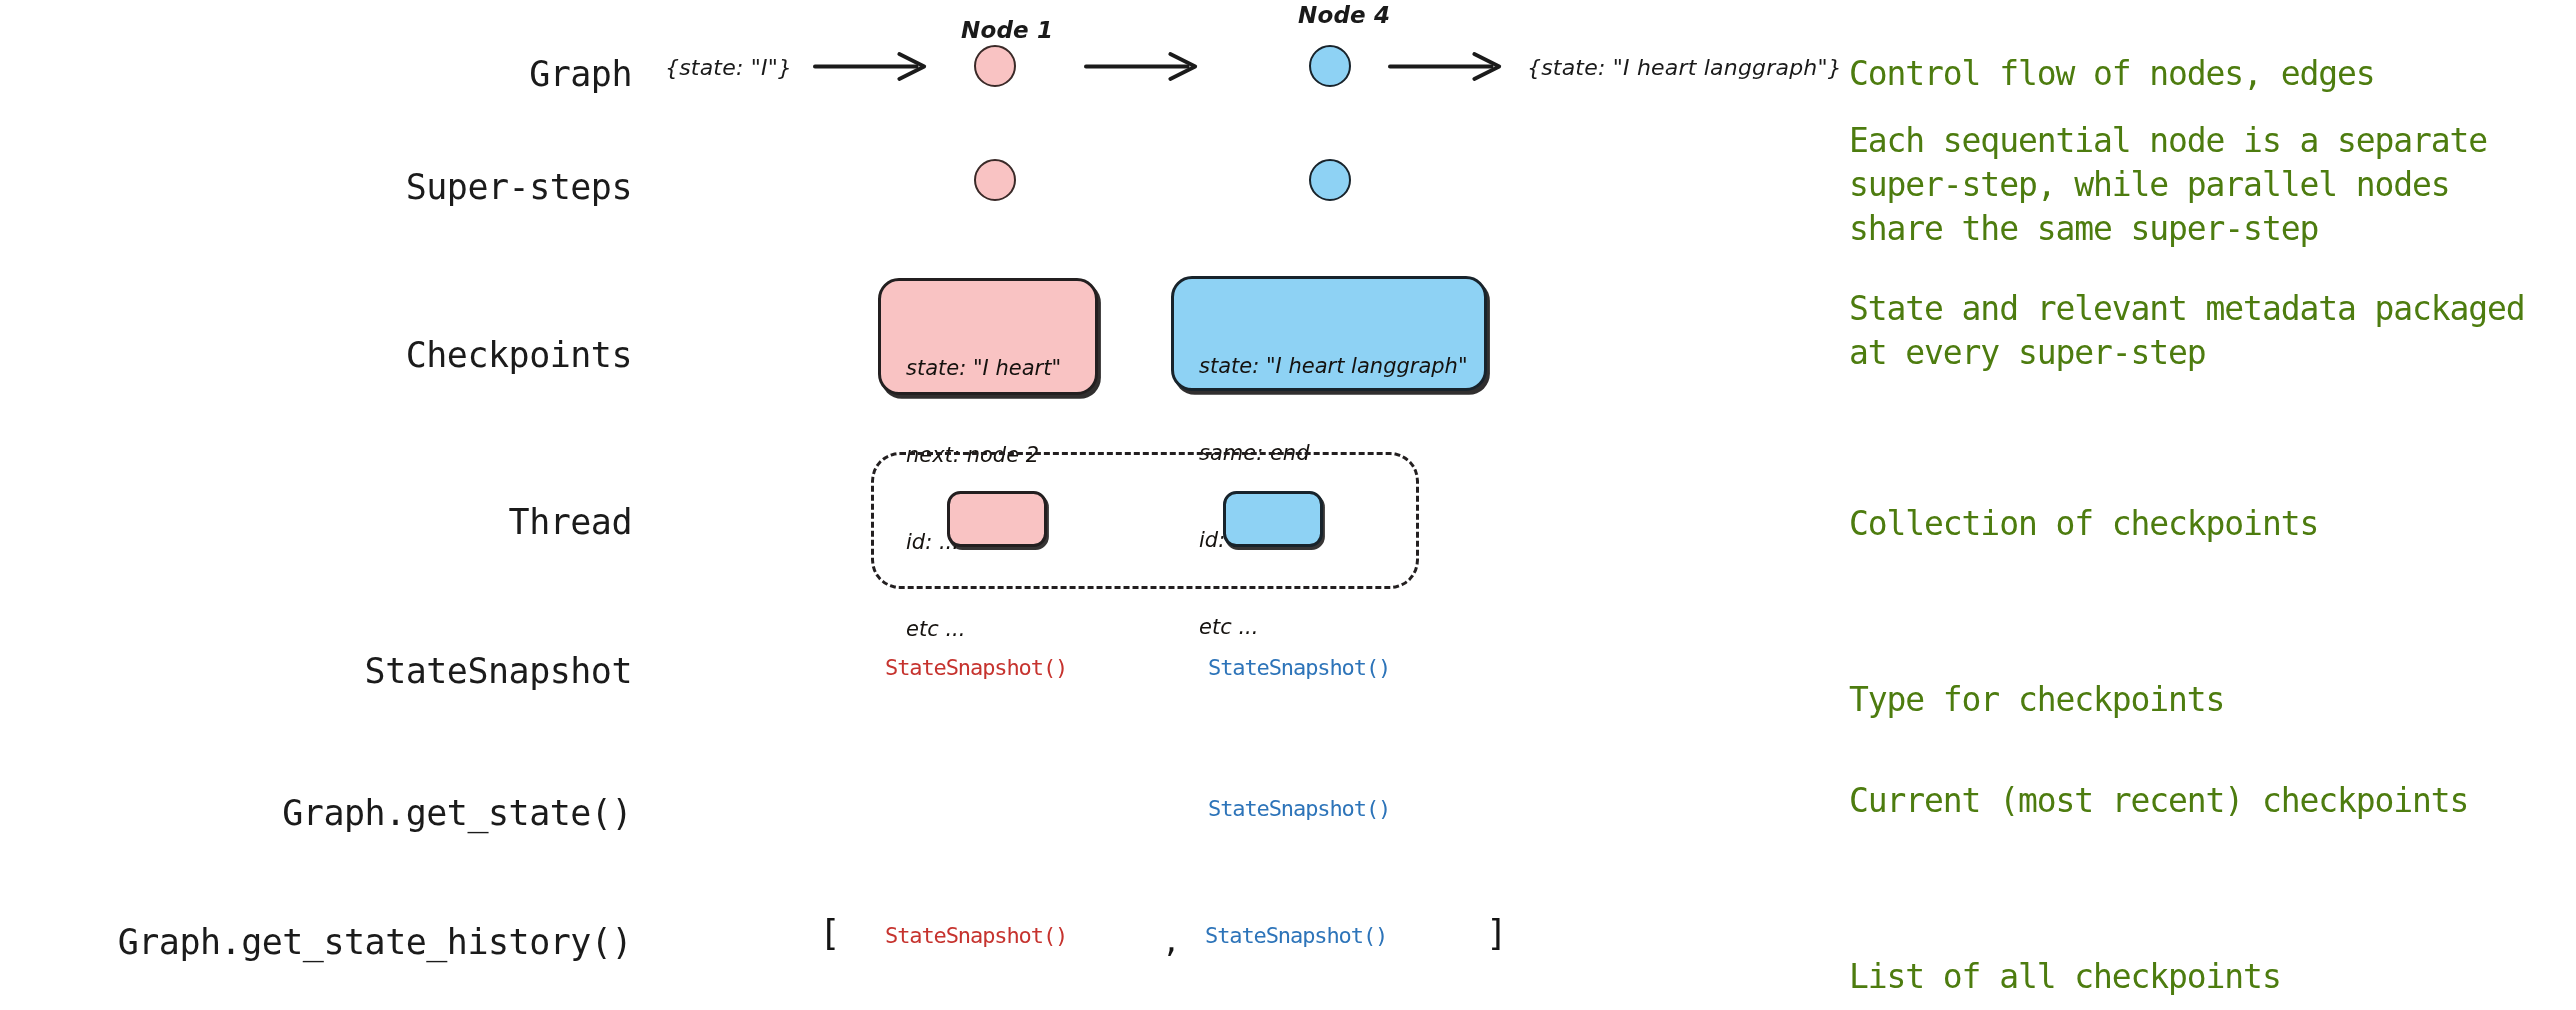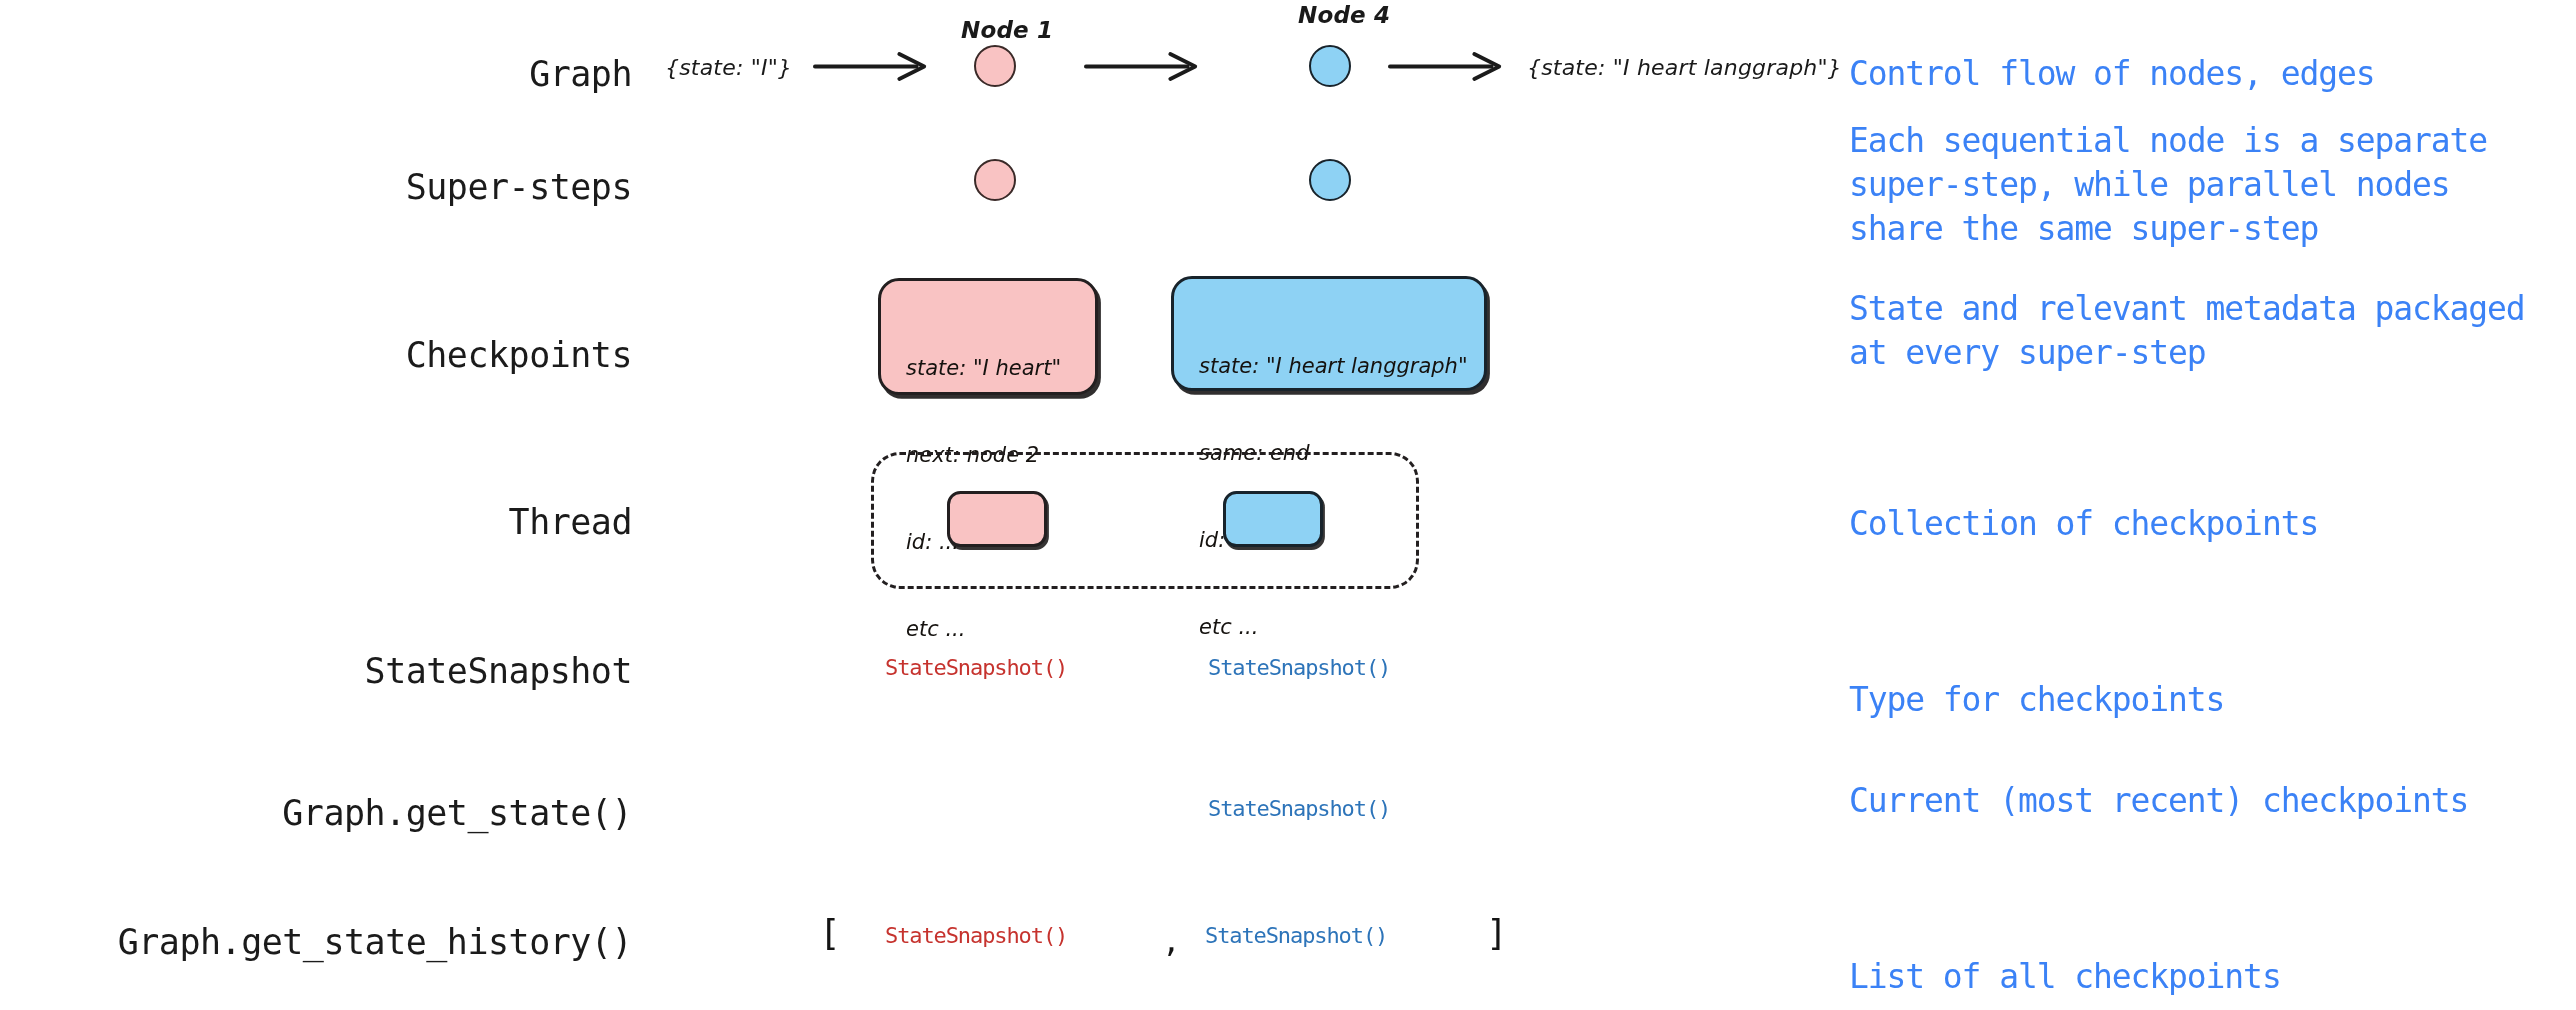--- a/index.html
+++ b/index.html
@@ -32,21 +32,21 @@
 
   
   .row-desc {
     position: absolute;
     left: 1849px;
     width: 727px;
     font-family: "DejaVu Sans Mono", monospace;
     font-size: 33px;
     line-height: 44px;
     letter-spacing: -1.1px;
-    color: #3b82f6;
+    color: #4d7c0f;
   }
 
   
   .hand {
     position: absolute;
     font-family: "DejaVu Sans", sans-serif;
     font-style: italic;
     font-size: 22px;
     color: #1a1a1a;
     white-space: nowrap;

